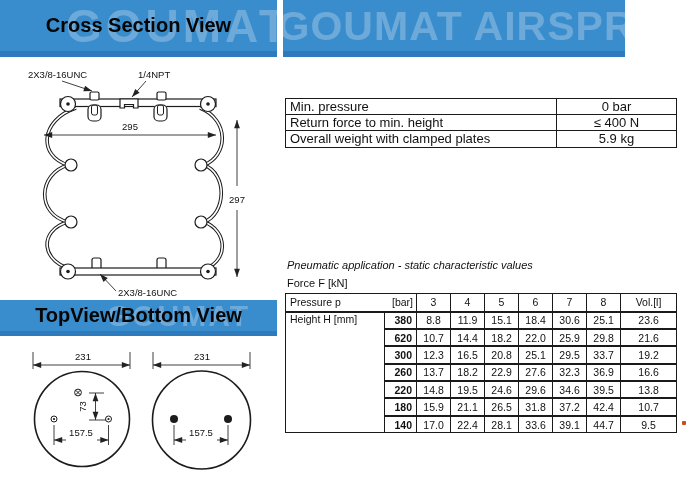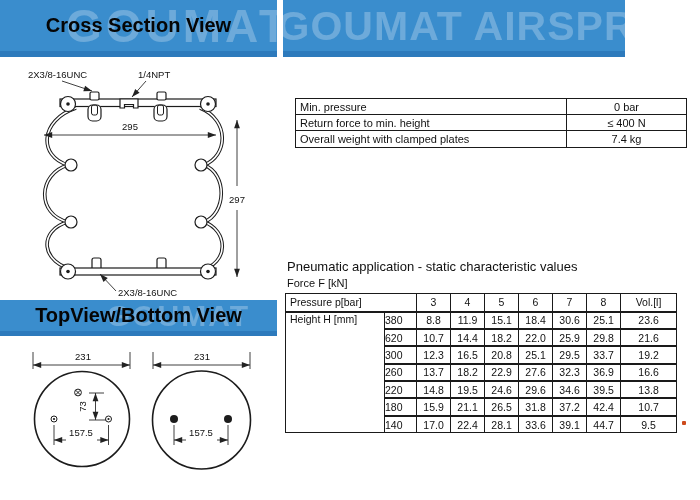--- a/index.html
+++ b/index.html
@@ -22,46 +22,46 @@
   #banner-cross .wm{font-size:46px;letter-spacing:4px;}
   #banner-purchase{left:283px;top:0;width:342px;height:51px;}
   #banner-purchase .wm{font-size:41px;letter-spacing:1px;}
   #banner-views{left:0;top:300px;width:277px;height:31px;border-bottom-width:5px;}
   #banner-views .wm{font-size:30px;letter-spacing:2px;}
   .banner .title{
     position:relative;font-size:20px;font-weight:bold;color:#050505;z-index:2;
   }
   
   #purchase-table{
-    position:absolute;left:295px;top:98px;width:391px;
-    border-collapse:collapse;table-layout:fixed;font-size:11px;
+    position:absolute;left:285px;top:98px;width:391px;
+    border-collapse:collapse;table-layout:fixed;font-size:13px;
   }
   #purchase-table td{
     border:1.4px solid #1a1a1a;height:15.2px;padding:0 4px;white-space:nowrap;
     overflow:hidden;
   }
   #purchase-table td.lab{text-align:left;}
   #purchase-table td.val{text-align:center;padding:0;margin-top:24px;}
   
-  #pneu-title{position:absolute;left:287px;top:259px;font-size:13px;}
+  #pneu-title{position:absolute;left:287px;top:259px;font-size:11px;font-style:italic;}
   #pneu-force{position:absolute;left:287px;top:277px;font-size:11px;}
   #pneu-table{
     position:absolute;left:285px;top:293px;width:391px;
     border-collapse:collapse;table-layout:fixed;font-size:10.5px;
   }
   #pneu-table th,#pneu-table td{
     border:1.2px solid #1a1a1a;padding:0;height:15.4px;text-align:center;
     font-weight:normal;white-space:nowrap;overflow:hidden;
   }
   #pneu-table thead th{height:16.5px;border-bottom-width:2px;}
   #pneu-table tbody td{border-top-width:2px;}
   #pneu-table th.hdr-first{padding:0 3px 0 4px;}
-  #pneu-table th.hdr-first .split{display:flex;}
+  #pneu-table th.hdr-first .split{display:flex;justify-content:space-between;}
   #pneu-table td.hlabel{text-align:left;padding-left:4px;vertical-align:top;}
-  #pneu-table td.hval{text-align:left;padding-right:4px;}
+  #pneu-table td.hval{text-align:right;padding-right:4px;font-weight:bold;}
   
   svg{position:absolute;}
   #svg-cross{left:0;top:58px;}
   #svg-views{left:0;top:345px;}
   svg text{font-family:"Liberation Sans",sans-serif;font-size:9.5px;fill:#111;}
   .outline{fill:none;stroke:#1c1c1c;}
   .wall-outer{stroke-width:3.6px;}
   .wall-inner{stroke:#ffffff;stroke-width:1.6px;}
   .part{fill:#ffffff;stroke:#1c1c1c;stroke-width:1.2px;}
   .thin{fill:none;stroke:#1c1c1c;stroke-width:1px;}
@@ -93,21 +93,21 @@
     <tr>
       <td class="lab">Min. pressure</td>
       <td class="val">0 bar</td>
     </tr>
     <tr>
       <td class="lab">Return force to min. height</td>
       <td class="val">≤ 400 N</td>
     </tr>
     <tr>
       <td class="lab">Overall weight with clamped plates</td>
-      <td class="val">7.4 kg</td>
+      <td class="val">5.9 kg</td>
     </tr>
   </tbody>
 </table>
 
 <div id="pneu-title">Pneumatic application - static characteristic values</div>
 <div id="pneu-force">Force F [kN]</div>
 
 <table id="pneu-table">
   <colgroup>
     <col style="width:99px">

